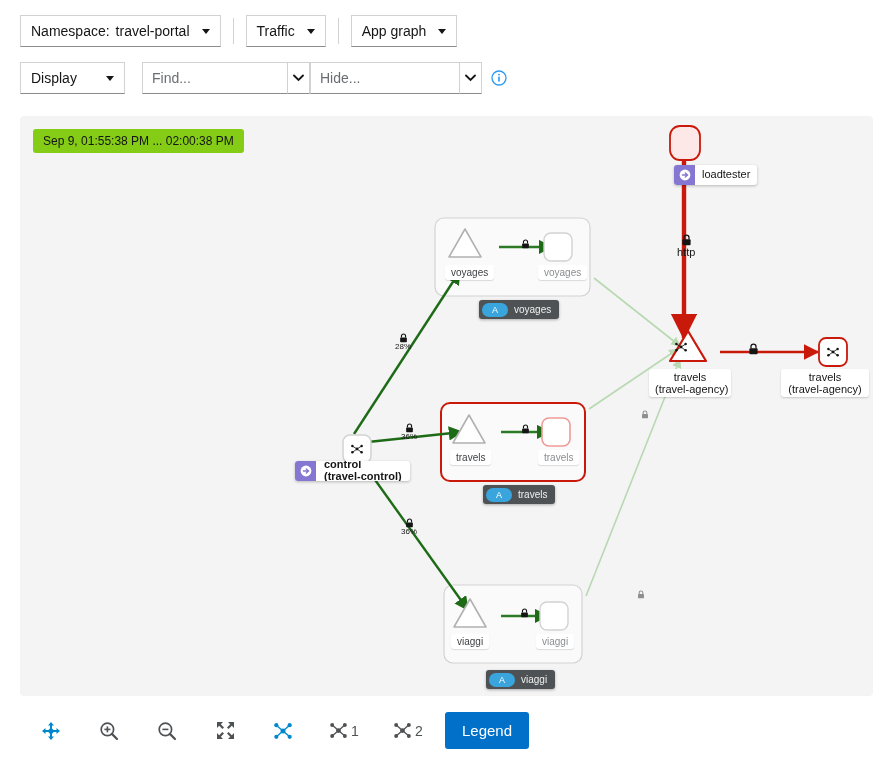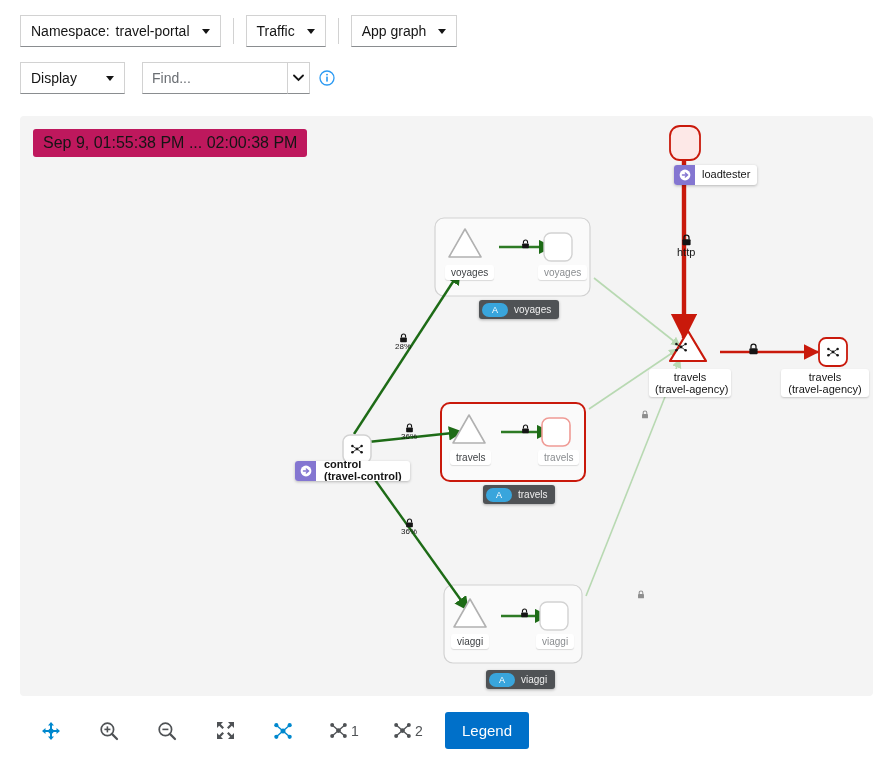--- a/index.html
+++ b/index.html
@@ -46,22 +46,22 @@
   .chev-btn svg { display:block; }
   .info-icon { margin-left:9px; cursor:pointer; display:flex; align-items:center; }
 
   
   .canvas {
     position:absolute; left:20px; top:116px; width:853px; height:580px;
     background:#f4f4f4; border-radius:4px; overflow:hidden;
   }
   .timestamp {
     position:absolute; left:13px; top:13px;
-    background:#be185d; border-radius:3px; padding:5px 10px;
-    font-size:16px; color:#151515; white-space:nowrap;
+    background:#84cc16; border-radius:3px; padding:5px 10px;
+    font-size:12px; color:#151515; white-space:nowrap;
   }
 
   .svgroot { position:absolute; left:0; top:0; width:853px; height:580px; }
   .nd-label {
     position:absolute; background:#fff; border-radius:3px;
     font-size:11px; color:#151515; padding:2px 6px; white-space:nowrap;
     text-align:center; box-shadow:0 1px 2px rgba(0,0,0,.18);
   }
   .nd-label.sm { font-size:10px; color:#3c3f42; box-shadow:0 1px 1px rgba(0,0,0,.13); }
   .nd-label.faded { color:#8a8d90; }
@@ -138,20 +138,28 @@
   </div>
 
   <div class="toolbar-row row2">
     <div class="ctrl" style="width:105px;justify-content:space-between;">
       <span>Display</span>
       <span class="caret"></span>
     </div>
     <div style="width:17px"></div>
     <div class="input-group">
       <input class="txt-input" value="" placeholder="Find..." style="">
+      <div class="chev-btn">
+        <svg width="11" height="8" viewBox="0 0 11 8">
+            <path d="M1 1.5 L5.5 6 L10 1.5" stroke="#151515" stroke-width="1.8" fill="none" stroke-linecap="round"></path>
+          </svg>
+      </div>
+    </div>
+    <div class="input-group">
+      <input class="txt-input" style="width: 149px;" value="" placeholder="Hide...">
       <div class="chev-btn">
         <svg width="11" height="8" viewBox="0 0 11 8">
             <path d="M1 1.5 L5.5 6 L10 1.5" stroke="#151515" stroke-width="1.8" fill="none" stroke-linecap="round"></path>
           </svg>
       </div>
     </div>
     <div class="info-icon">
       <svg width="16" height="16" viewBox="0 0 16 16">
         <circle cx="8" cy="8" r="7" fill="none" stroke="#2b9af3" stroke-width="1.3"></circle>
         <circle cx="8" cy="4.6" r="0.95" fill="#2b9af3"></circle>

